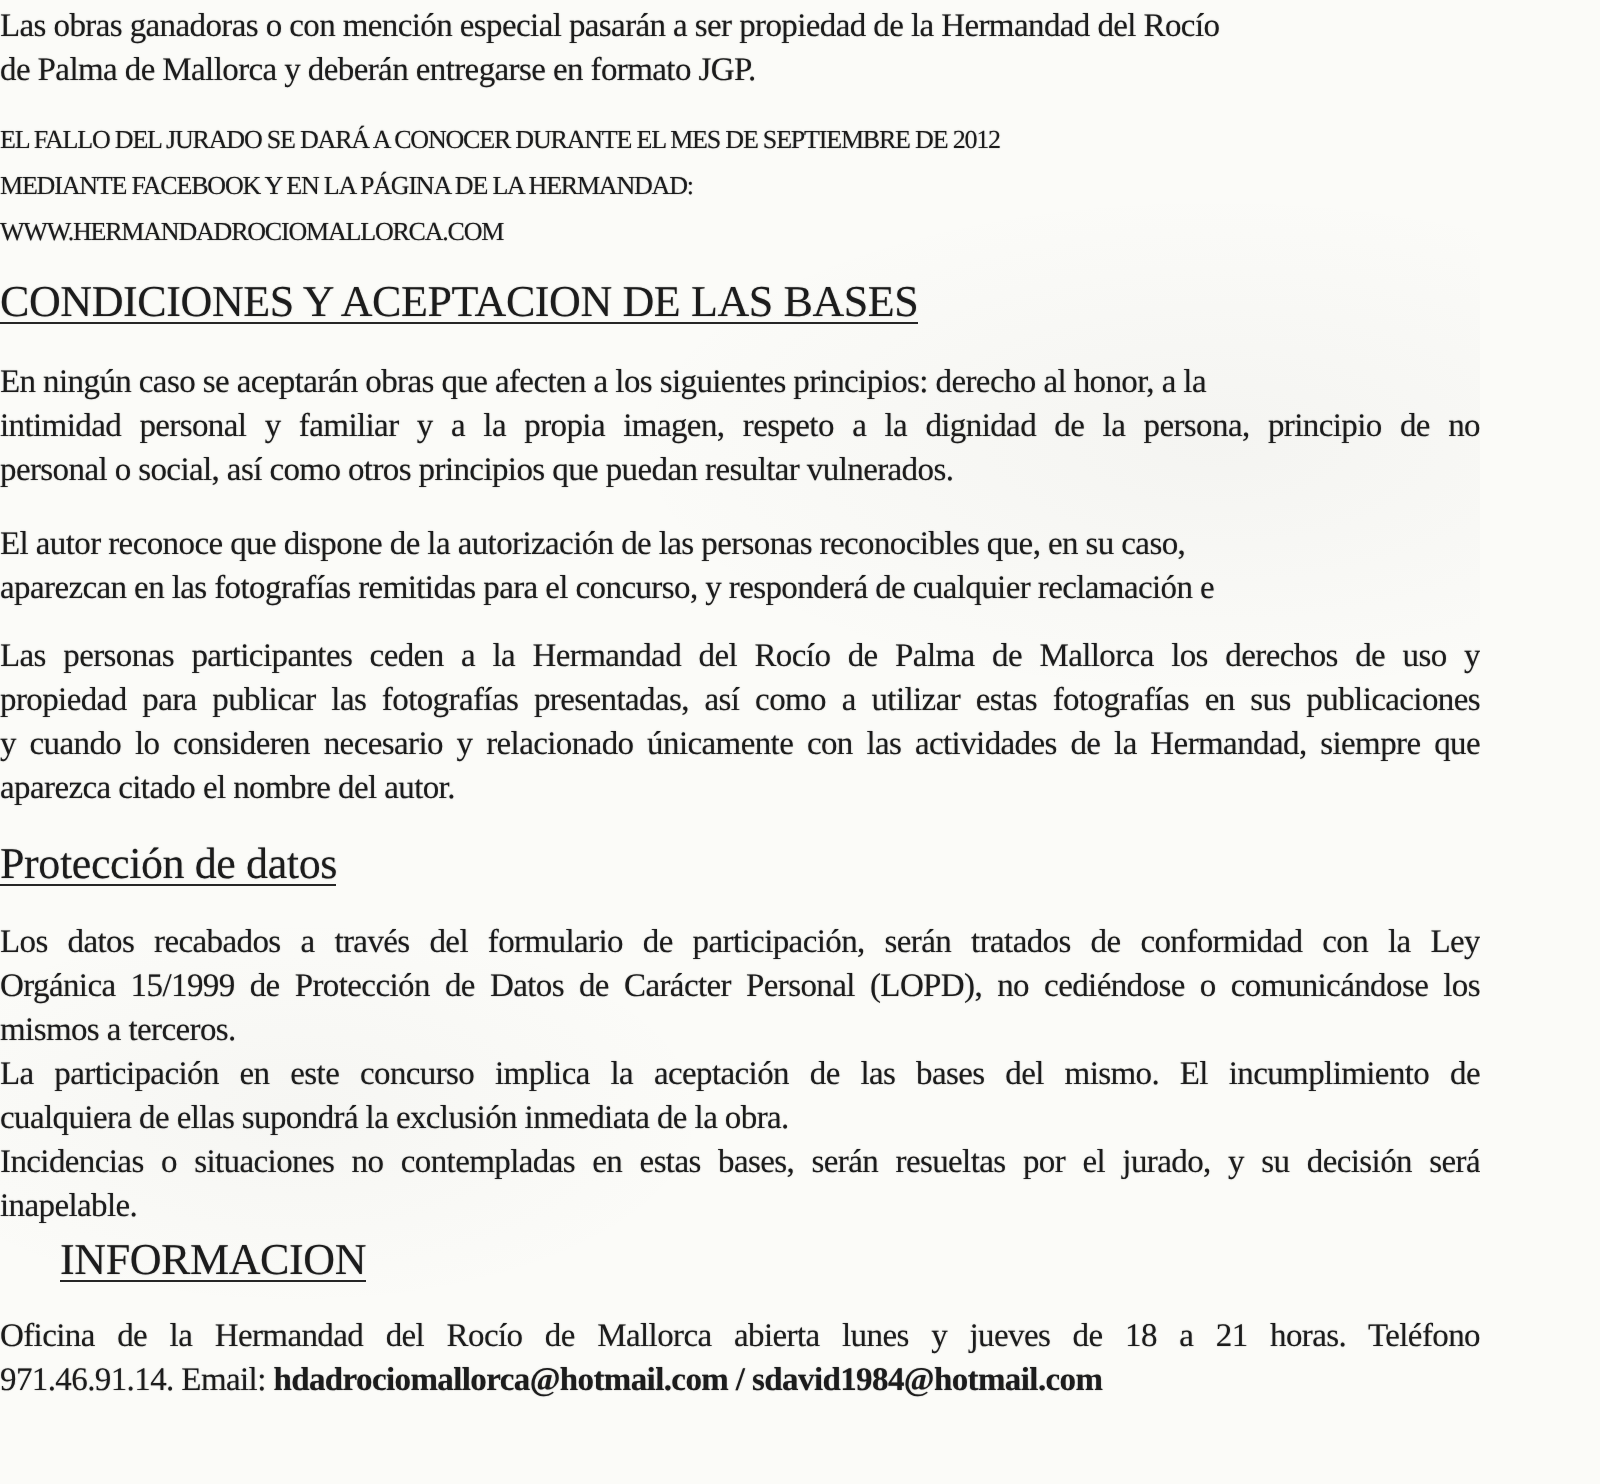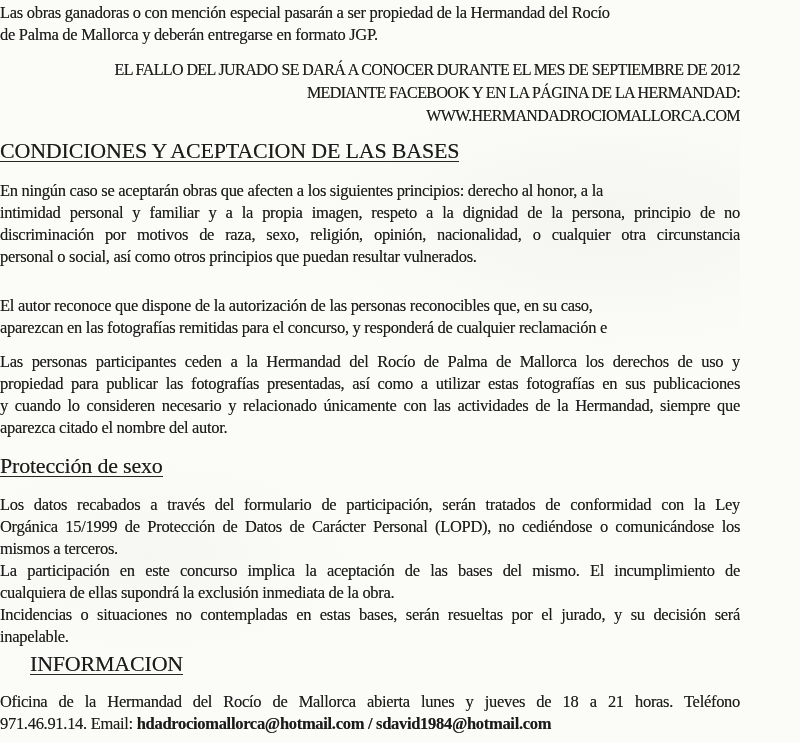--- a/index.html
+++ b/index.html
@@ -36,41 +36,41 @@
   
   .line.j {
     white-space: normal;
     text-align: justify;
     text-align-last: justify;
   }
   .block { margin: 0; }
   .intro        { margin-top: 2px; }
   .announce     { margin-top: 12px; text-align: center; }
   .announce .line {
-    font-size: 16px;
+    font-size: 13px;
     line-height: 23px;
     max-height: 23px;
     letter-spacing: -0.6px;
-    text-align: right;
+    text-align: left;
   }
   .heading {
     font-size: 22px;
     line-height: 22px;
     letter-spacing: -0.2px;
     text-shadow: 0 0 0.6px rgba(25,25,25,0.55);
   }
   .heading .u {
     border-bottom: 1.6px solid #262626;
     padding-bottom: 1px;
     display: inline-block;
     line-height: 19px;
   }
   .h-conditions { margin-top: 13px; }
   .p-cond1      { margin-top: 18px; }
-  .p-cond2      { margin-top: 27px; }
+  .p-cond2      { margin-top: 15px; }
   .p-cond3      { margin-top: 12px; }
   .h-dataprot   { margin-top: 16px; }
   .p-dataprot   { margin-top: 17px; }
   .h-info       { margin-top: 5px; padding-left: 30px; }
   .p-info       { margin-top: 16px; }
   .bold { font-weight: 700; }
 </style>
 </head>
 <body>
 
@@ -87,38 +87,37 @@
     <div class="line">WWW.HERMANDADROCIOMALLORCA.COM</div>
   </div>
 
   <div class="block heading h-conditions">
     <span class="u">CONDICIONES Y ACEPTACION DE LAS BASES</span>
   </div>
 
   <div class="block p-cond1">
     <div class="line">En ningún caso se aceptarán obras que afecten a los siguientes principios: derecho al honor, a la</div>
     <div class="line j">intimidad personal y familiar y a la propia imagen, respeto a la dignidad de la persona, principio de no</div>
-    <div class="line j">discriminación por motivos de raza, sexo, religión, opinión, nacionalidad, o cualquier otra circunstancia</div>
     <div class="line">personal o social, así como otros principios que puedan resultar vulnerados.</div>
   </div>
 
   <div class="block p-cond2">
     <div class="line">El autor reconoce que dispone de la autorización de las personas reconocibles que, en su caso,</div>
     <div class="line">aparezcan en las fotografías remitidas para el concurso, y responderá de cualquier reclamación e</div>
   </div>
 
   <div class="block p-cond3">
     <div class="line j">Las personas participantes ceden a la Hermandad del Rocío de Palma de Mallorca los derechos de uso y</div>
     <div class="line j">propiedad para publicar las fotografías presentadas, así como a utilizar estas fotografías en sus publicaciones</div>
     <div class="line j">y cuando lo consideren necesario y relacionado únicamente con las actividades de la Hermandad, siempre que</div>
     <div class="line">aparezca citado el nombre del autor.</div>
   </div>
 
   <div class="block heading h-dataprot">
-    <span class="u">Protección de sexo</span>
+    <span class="u">Protección de datos</span>
   </div>
 
   <div class="block p-dataprot">
     <div class="line j">Los datos recabados a través del formulario de participación, serán tratados de conformidad con la Ley</div>
     <div class="line j">Orgánica 15/1999 de Protección de Datos de Carácter Personal (LOPD), no cediéndose o comunicándose los</div>
     <div class="line">mismos a terceros.</div>
     <div class="line j">La participación en este concurso implica la aceptación de las bases del mismo. El incumplimiento de</div>
     <div class="line">cualquiera de ellas supondrá la exclusión inmediata de la obra.</div>
     <div class="line j">Incidencias o situaciones no contempladas en estas bases, serán  resueltas por el jurado, y su decisión será</div>
     <div class="line">inapelable.</div>

